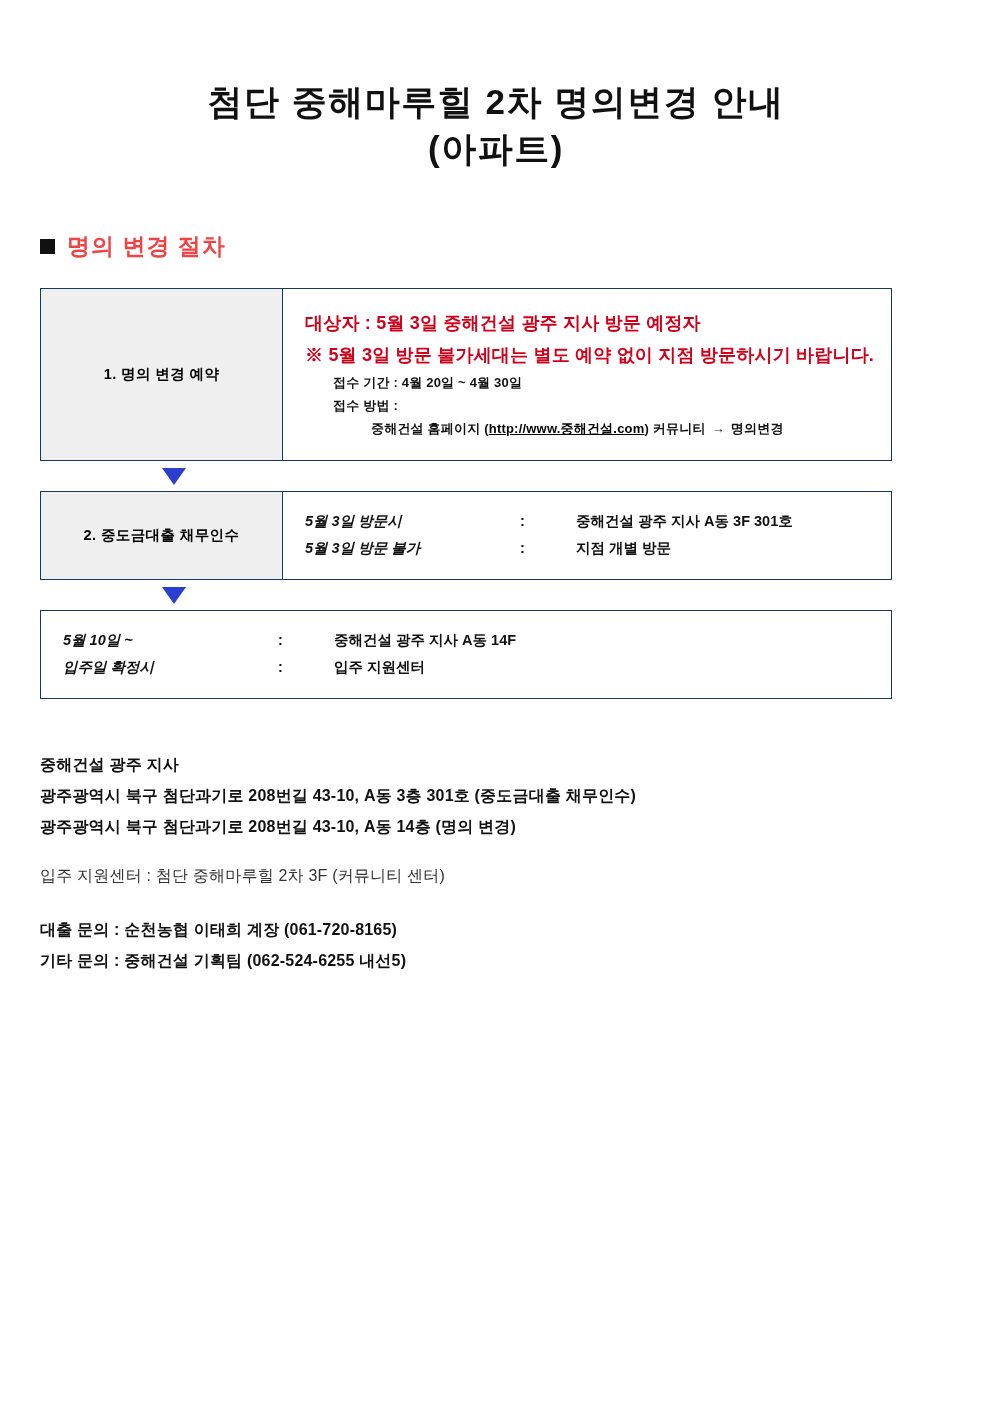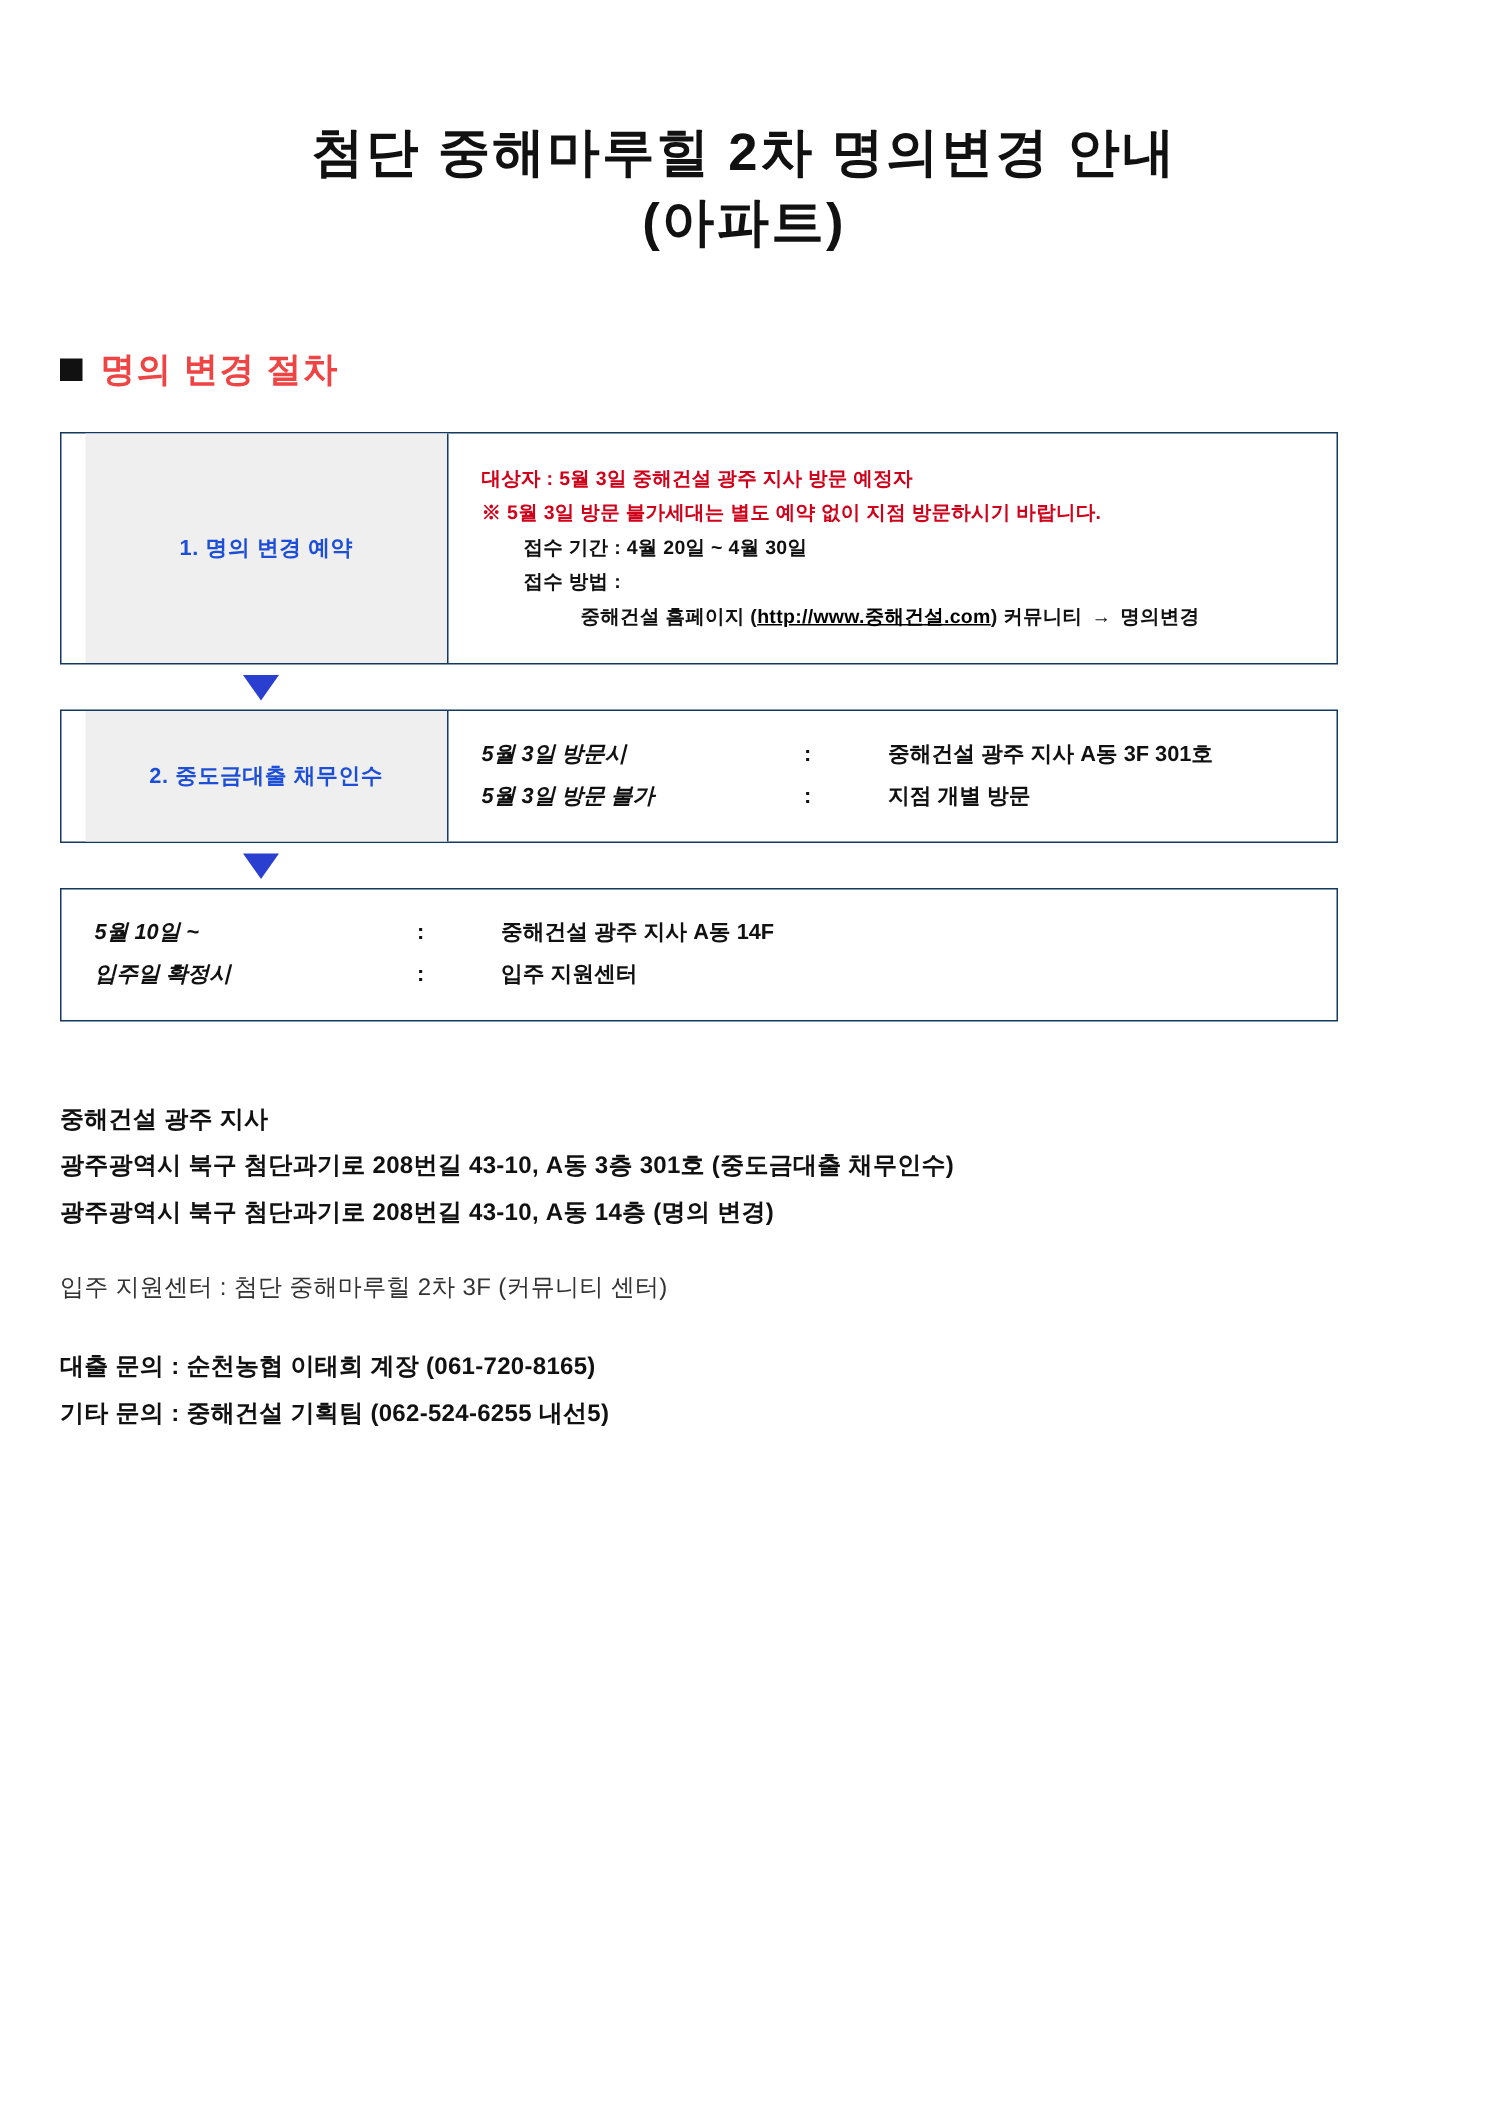--- a/index.html
+++ b/index.html
@@ -68,37 +68,36 @@
     width: 242px;
     flex: 0 0 242px;
     background: #efefef;
     border-right: 1px solid #13395e;
     display: flex;
     align-items: center;
     justify-content: center;
     font-size: 14.5px;
     font-weight: bold;
     letter-spacing: 0.4px;
-    color: #1d4ed8;
+    color: #000000;
     text-align: left;
     padding: 6px 4px;
     box-sizing: border-box;
-    margin-left: 16px;
   }
   .step-body {
     flex: 1 1 auto;
     padding: 16px 20px 16px 22px;
     box-sizing: border-box;
   }
   .step1-body {
     padding: 18px 20px 20px 22px;
   }
   .red-line {
     color: #d0021b;
-    font-size: 13px;
+    font-size: 18px;
     font-weight: bold;
     line-height: 1.78;
     letter-spacing: 0.2px;
     white-space: nowrap;
   }
   .plain-line {
     color: #111111;
     font-size: 13px;
     font-weight: bold;
     line-height: 1.78;

